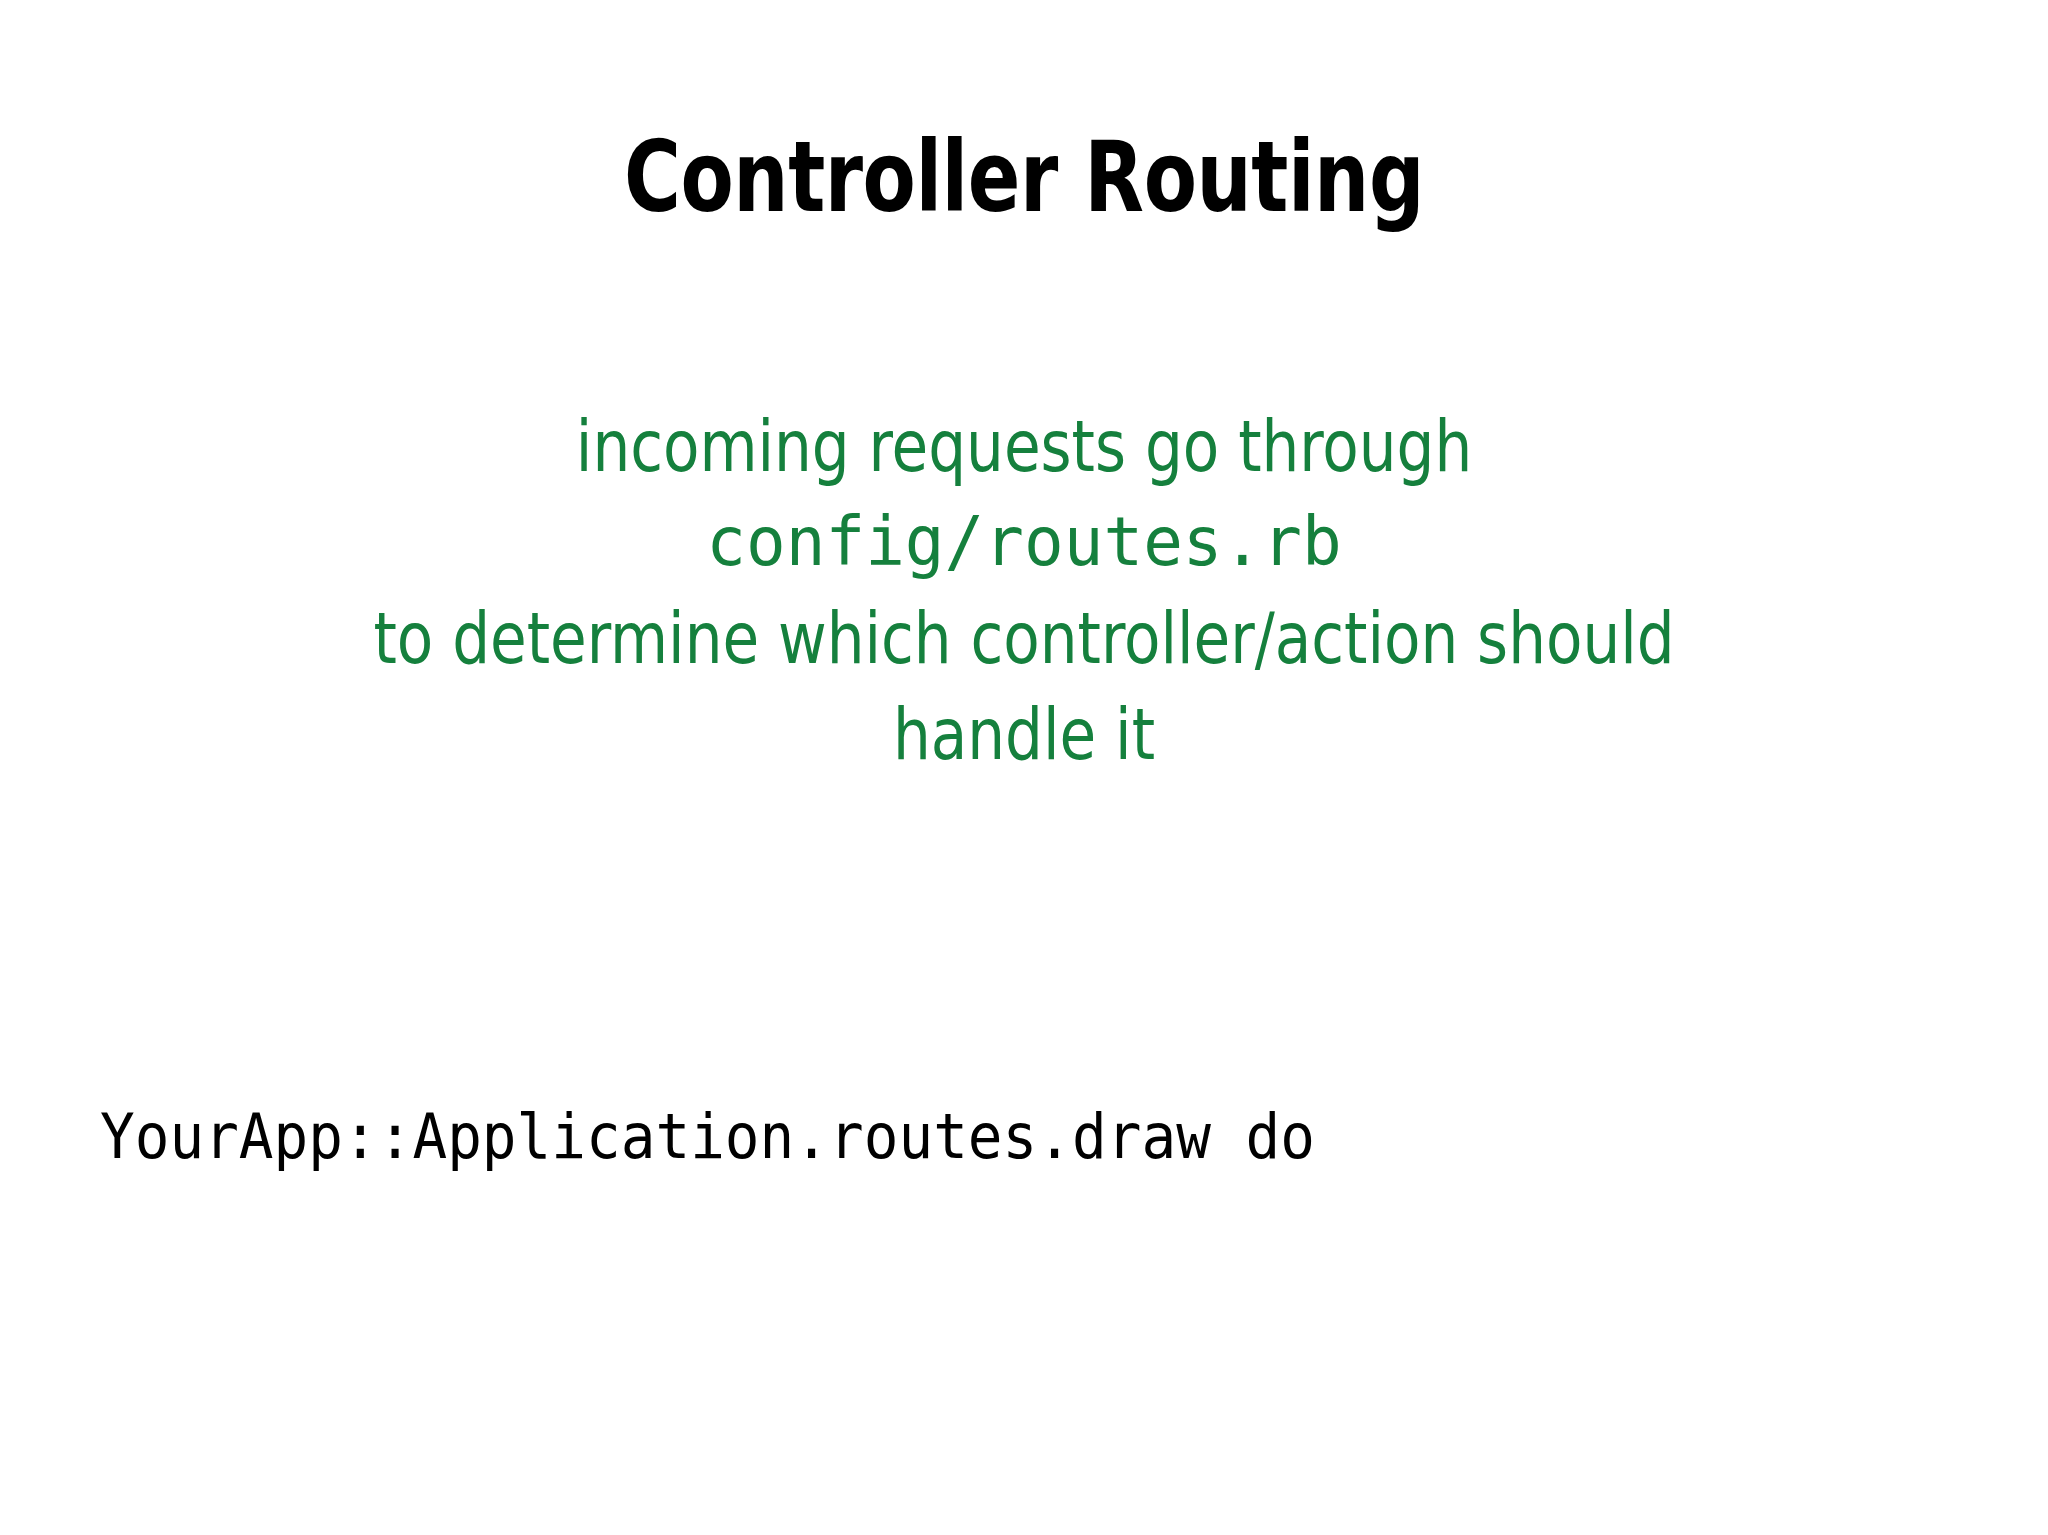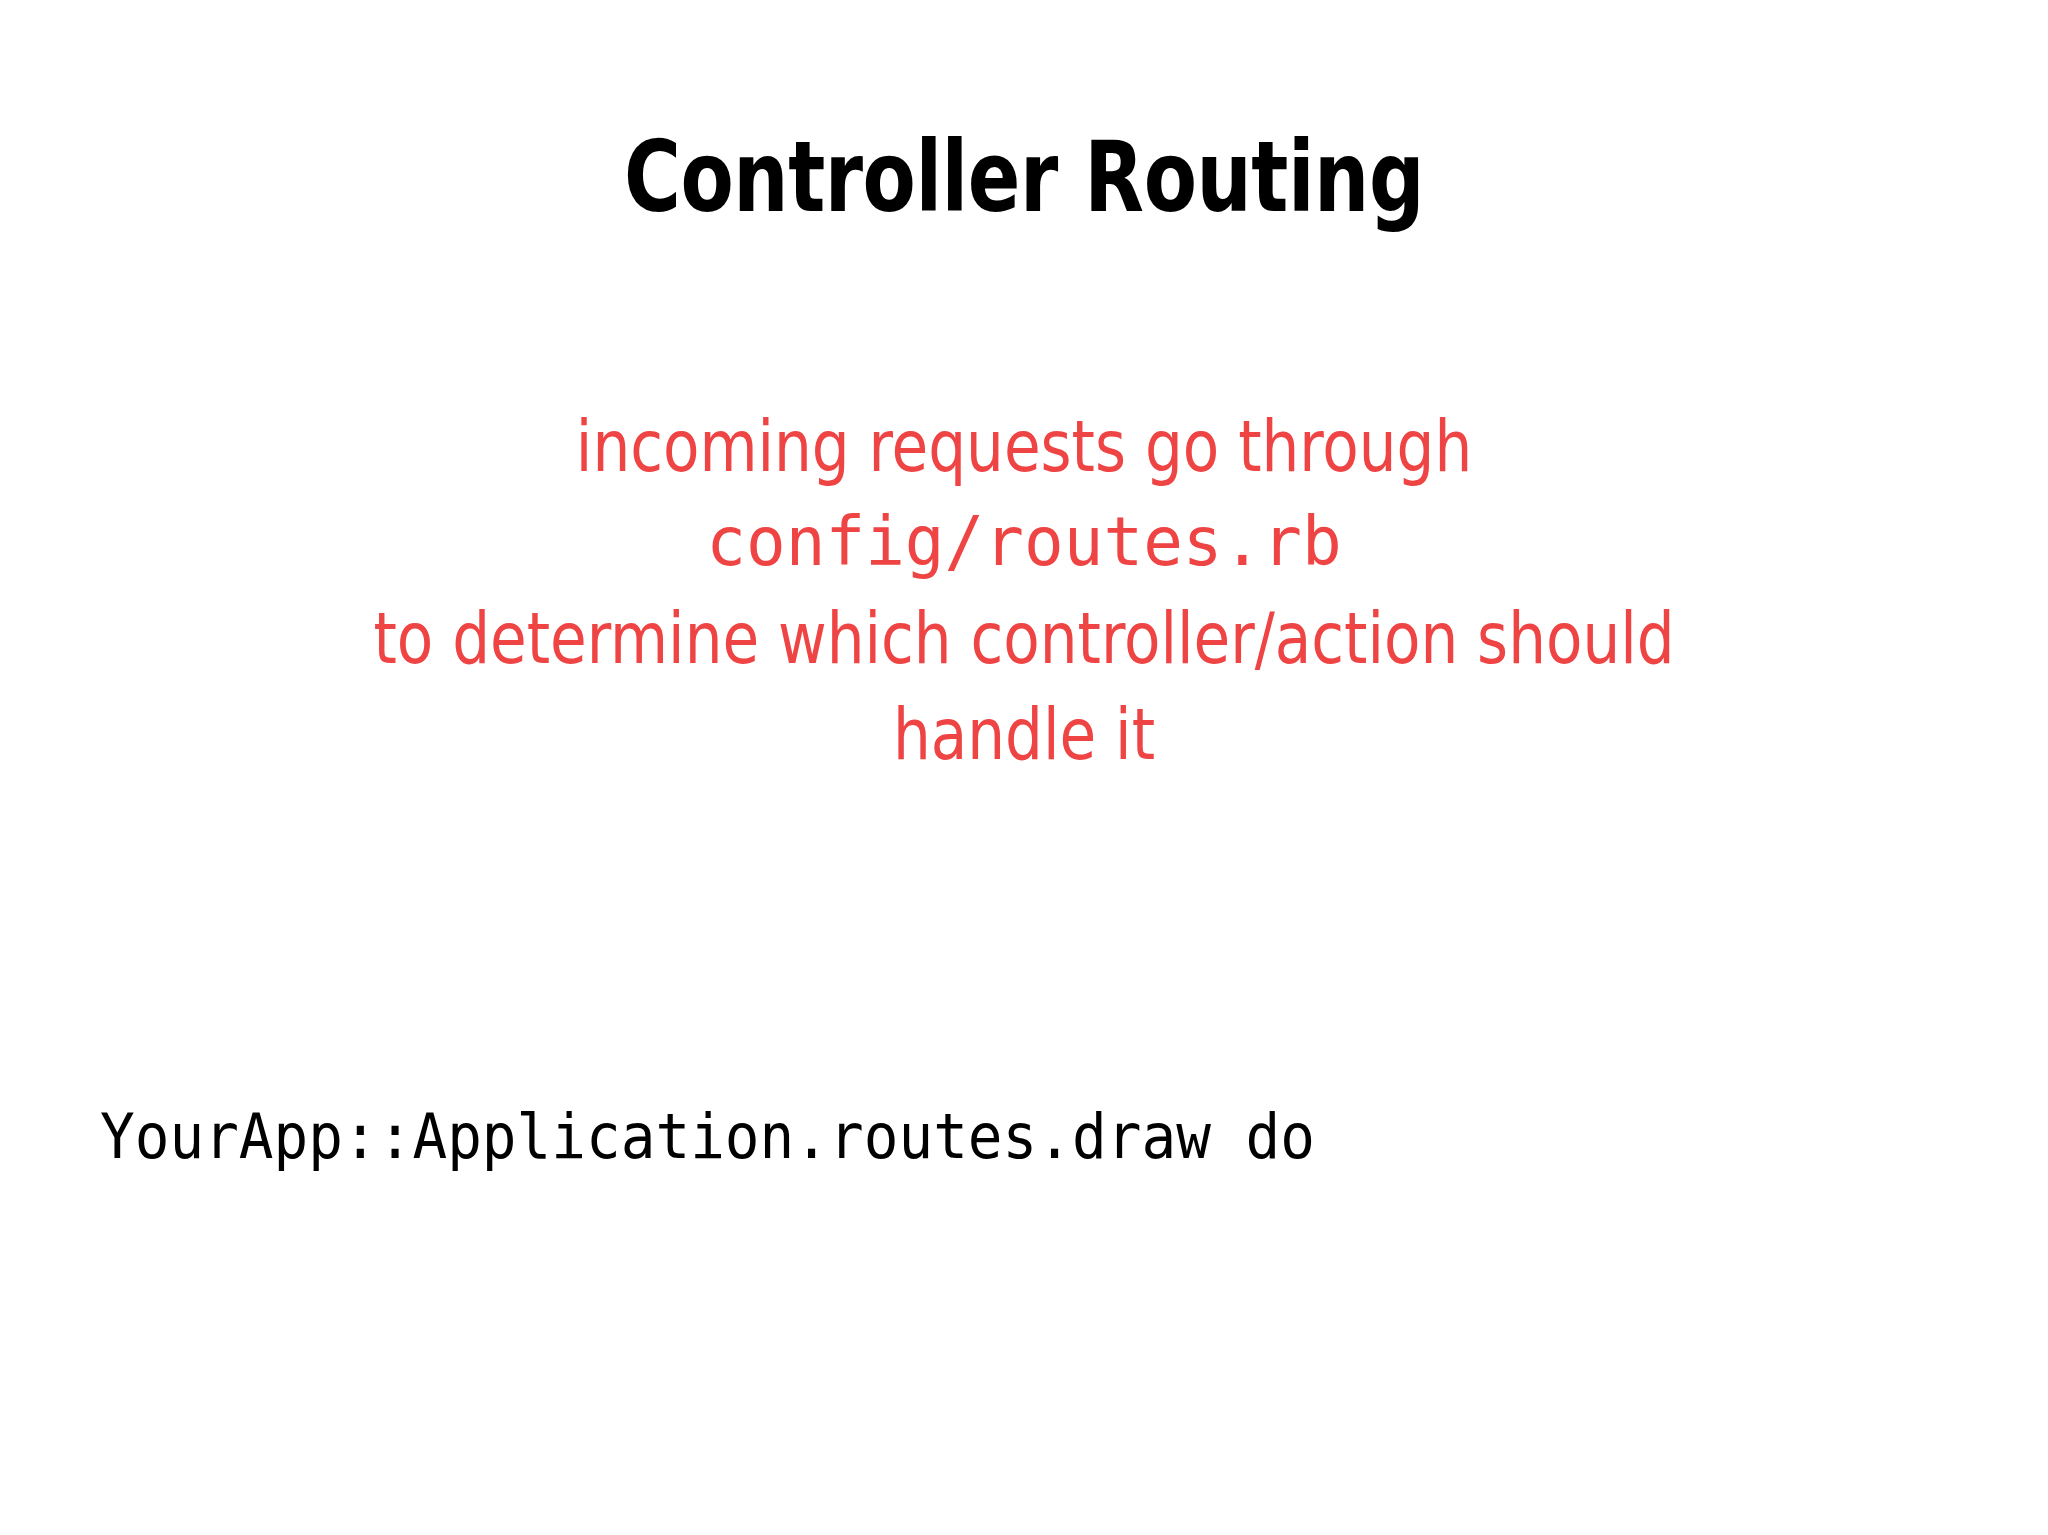--- a/index.html
+++ b/index.html
@@ -40,21 +40,21 @@
     white-space: nowrap;
   }
 
   
   .subtitle {
     position: absolute;
     top: 398px;
     left: 0;
     width: 2048px;
     text-align: center;
-    color: #ef4444;
+    color: #15803d;
     font-family: "DejaVu Sans Condensed", "Liberation Sans Narrow", "DejaVu Sans", sans-serif;
     font-weight: 400;
     font-size: 72px;
     line-height: 96px;
   }
   .subtitle .line {
     display: block;
     white-space: nowrap;
     transform: scaleX(0.92);
     transform-origin: 50% 50%;

